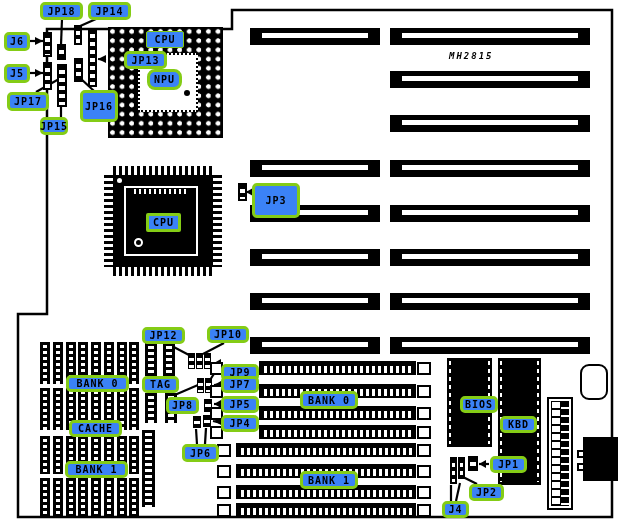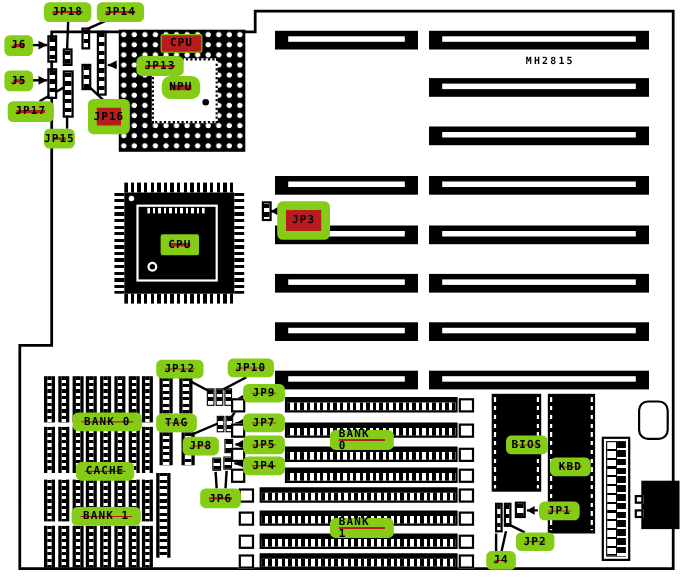--- a/index.html
+++ b/index.html
@@ -1,19 +1,19 @@
 <!DOCTYPE html>
 <html><head>
 <meta charset="utf-8">
 <style>
   html,body{margin:0;padding:0;background:#fff;}
   #stage{position:relative;width:618px;height:528px;background:#fff;overflow:hidden;
          font-family:"DejaVu Sans Mono","Liberation Mono",monospace;}
   #overlay{position:absolute;left:0;top:0;z-index:1;}
-  .callout{position:absolute;z-index:6;background:#b91c1c;border:8px solid #84cc16;border-radius:5px;
+  .callout{position:absolute;z-index:6;background:#3b82f6;border:3px solid #84cc16;border-radius:5px;
            display:flex;align-items:center;justify-content:center;
            font-size:10px;font-weight:bold;letter-spacing:1px;color:#000;box-sizing:border-box;}
   .flat{border-radius:2px;text-align:right;}
   .jstrip{position:absolute;z-index:2;border:2px solid #000;box-sizing:border-box;
           background:repeating-linear-gradient(180deg,#000 0 4px,#fff 4px 8px);}
   .jmini{position:absolute;z-index:2;border:1.5px solid #000;box-sizing:border-box;
          background:repeating-linear-gradient(180deg,#000 0 4px,#fff 4px 7px);}
   .chip{position:absolute;z-index:2;border-left:3px solid #000;border-right:3px solid #000;box-sizing:border-box;
         background:repeating-linear-gradient(180deg,#000 0 3px,#fff 3px 6px);}
   .slotbar{position:absolute;z-index:2;background:#000;}
@@ -94,21 +94,21 @@
   <div class="tick-v" style="left:213px;top:175px;width:9px;height:92px"></div>
   <div class="blackbox" style="left:113px;top:175px;width:100px;height:92px"></div>
   <div style="position:absolute;z-index:3;left:124px;top:186px;width:74px;height:70px;border:2px solid #fff;box-sizing:border-box;"></div>
   <div style="position:absolute;z-index:3;left:134px;top:189px;width:52px;height:5px;background:repeating-linear-gradient(90deg,#fff 0 2px,transparent 2px 5px);"></div>
   <div style="position:absolute;z-index:3;left:134px;top:238px;width:9px;height:9px;border:2px solid #fff;border-radius:50%;box-sizing:border-box;"></div>
   <div style="position:absolute;z-index:3;left:117px;top:178px;width:5px;height:5px;background:#fff;border-radius:50%;"></div>
   <div class="callout flat" style="left:146px;top:213px;width:35px;height:19px;">CPU</div>
 
   <div class="jstrip" style="left:238px;top:183px;width:9px;height:18px"></div>
 
-  <div style="position:absolute;z-index:2;left:478px;top:51px;font-size:9px;font-weight:bold;letter-spacing:2px;">MH2815</div>
+  <div style="position:absolute;z-index:2;left:449px;top:51px;font-size:9px;font-weight:bold;letter-spacing:2px;font-style:italic;">MH2815</div>
 
   <div class="jmini" style="left:188px;top:353px;width:7px;height:16px"></div>
   <div class="jmini" style="left:196px;top:353px;width:7px;height:16px"></div>
   <div class="jmini" style="left:204px;top:353px;width:7px;height:16px"></div>
   <div class="jmini" style="left:197px;top:378px;width:7px;height:15px"></div>
   <div class="jmini" style="left:205px;top:378px;width:7px;height:15px"></div>
   <div class="jmini" style="left:204px;top:399px;width:8px;height:13px"></div>
   <div class="jmini" style="left:193px;top:416px;width:8px;height:12px"></div>
   <div class="jmini" style="left:203px;top:415px;width:8px;height:12px"></div>
 
@@ -139,21 +139,21 @@
   <div class="callout" style="left:88px;top:2px;width:43px;height:18px">JP14</div>
   <div class="callout" style="left:4px;top:32px;width:26px;height:19px">J6</div>
   <div class="callout" style="left:4px;top:64px;width:26px;height:19px">J5</div>
   <div class="callout" style="left:7px;top:92px;width:42px;height:19px">JP17</div>
   <div class="callout" style="left:40px;top:117px;width:28px;height:18px">JP15</div>
   <div class="callout" style="left:80px;top:90px;width:38px;height:32px">JP16</div>
   <div class="callout" style="left:124px;top:51px;width:43px;height:18px">JP13</div>
   <div class="callout" style="left:252px;top:183px;width:48px;height:35px">JP3</div>
   <div class="callout" style="left:142px;top:327px;width:43px;height:17px">JP12</div>
   <div class="callout" style="left:207px;top:326px;width:42px;height:17px">JP10</div>
-  <div class="callout" style="left:221px;top:349px;width:38px;height:17px">JP9</div>
+  <div class="callout" style="left:221px;top:364px;width:38px;height:17px">JP9</div>
   <div class="callout" style="left:221px;top:376px;width:38px;height:17px">JP7</div>
   <div class="callout" style="left:221px;top:396px;width:38px;height:17px">JP5</div>
   <div class="callout" style="left:221px;top:415px;width:38px;height:17px">JP4</div>
   <div class="callout" style="left:166px;top:397px;width:33px;height:17px">JP8</div>
   <div class="callout" style="left:182px;top:444px;width:37px;height:18px">JP6</div>
   <div class="callout" style="left:142px;top:376px;width:37px;height:17px">TAG</div>
   <div class="callout" style="left:66px;top:375px;width:63px;height:17px">BANK 0</div>
   <div class="callout" style="left:69px;top:420px;width:53px;height:17px">CACHE</div>
   <div class="callout" style="left:65px;top:461px;width:63px;height:17px">BANK 1</div>
   <div class="callout" style="left:300px;top:391px;width:58px;height:18px">BANK 0</div>

